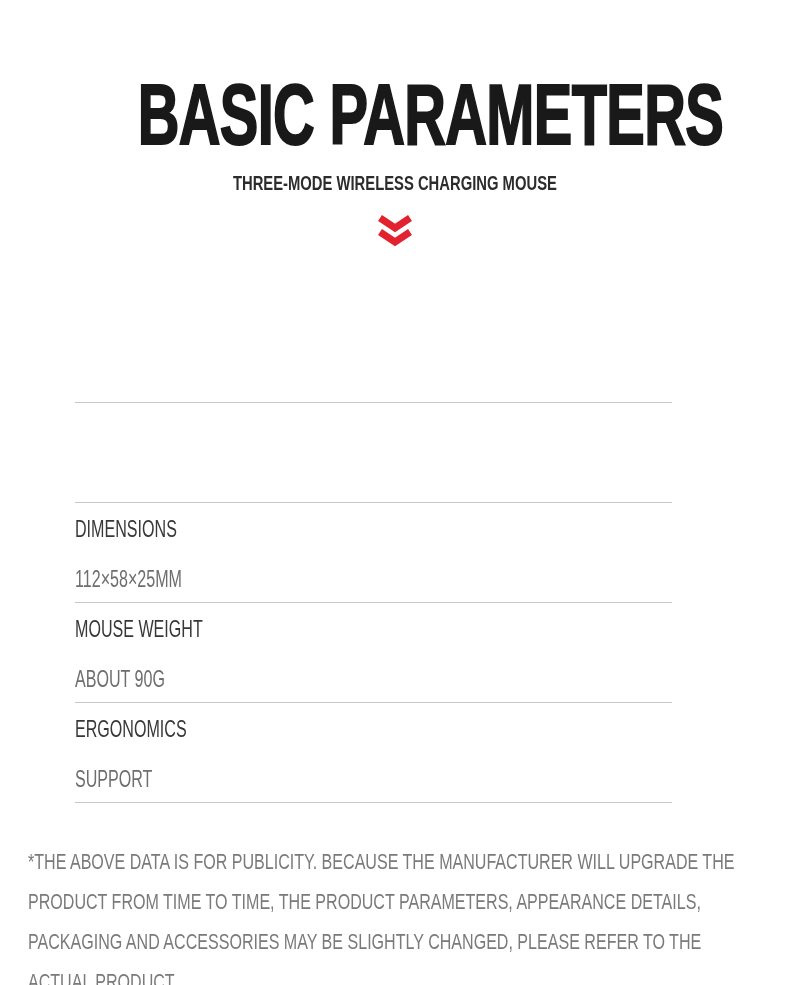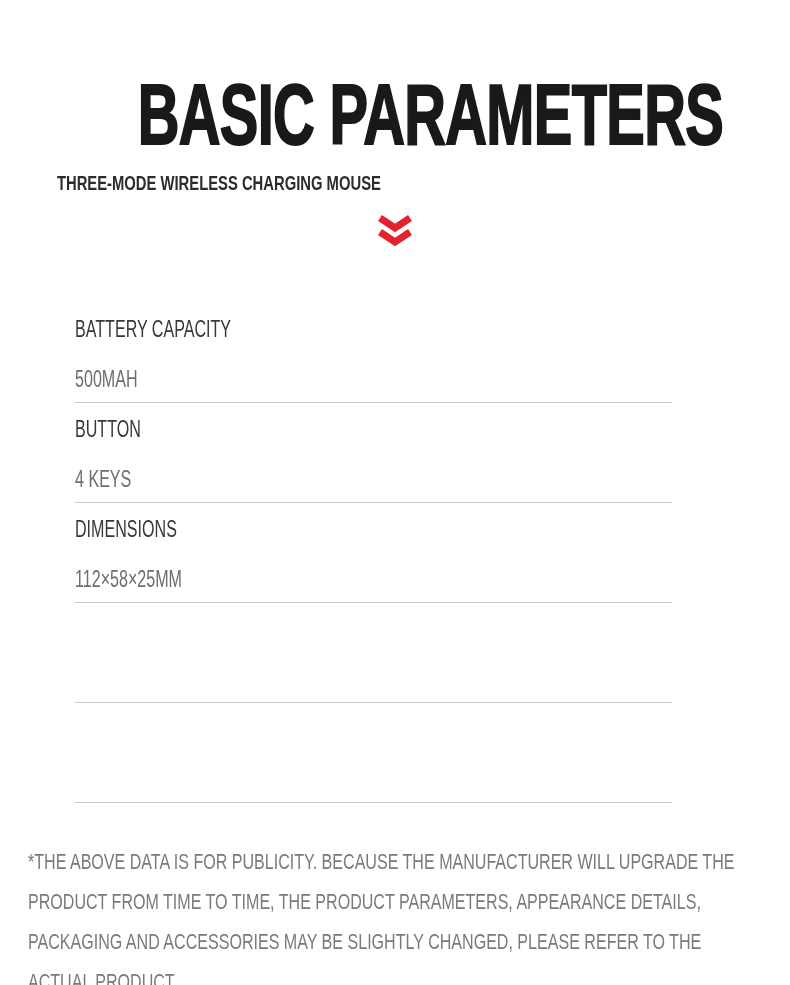--- a/index.html
+++ b/index.html
@@ -26,20 +26,21 @@
     letter-spacing: -1px;
     color: #191919;
     -webkit-text-stroke: 2px #191919;
     white-space: nowrap;
     transform: scaleX(0.68);
   }
   .subtitle-wrap {
     position: absolute;
     top: 172px; left: 0;
     width: 790px;
+    text-align: center;
   }
   .subtitle {
     display: inline-block;
     font-size: 20px;
     line-height: 1.1;
     font-weight: 700;
     color: #2c2c2c;
     white-space: nowrap;
     transform: scaleX(0.74);
   }
@@ -107,43 +108,43 @@
       <svg width="40" height="34" viewBox="0 0 40 34" fill="none">
         <path d="M5 4 L20 14 L35 4" stroke="#E2232F" stroke-width="7" stroke-linecap="butt" stroke-linejoin="miter"></path>
         <path d="M5 18 L20 28 L35 18" stroke="#E2232F" stroke-width="7" stroke-linecap="butt" stroke-linejoin="miter"></path>
       </svg>
     </span>
   </div>
 
   <div class="spec-table">
 
     <div class="spec-row">
-      <div class="spec-cell">
-        <span class="spec-label">BATTERY CAPACITY</span>
-        <span class="spec-value">500MAH</span>
-      </div>
     </div>
 
     <div class="spec-row">
-      <div class="spec-cell">
-        <span class="spec-label">BUTTON</span>
-        <span class="spec-value">4 KEYS</span>
-      </div>
     </div>
 
     <div class="spec-row">
       <div class="spec-cell">
         <span class="spec-label">DIMENSIONS</span>
         <span class="spec-value">112×58×25MM</span>
       </div>
     </div>
 
     <div class="spec-row">
+      <div class="spec-cell">
+        <span class="spec-label">MOUSE WEIGHT</span>
+        <span class="spec-value">ABOUT 90G</span>
+      </div>
     </div>
 
     <div class="spec-row">
+      <div class="spec-cell">
+        <span class="spec-label">ERGONOMICS</span>
+        <span class="spec-value">SUPPORT</span>
+      </div>
     </div>
 
   </div>
 
   <p class="disclaimer">*THE ABOVE DATA IS FOR PUBLICITY. BECAUSE THE MANUFACTURER WILL UPGRADE THE PRODUCT FROM TIME TO TIME, THE PRODUCT PARAMETERS, APPEARANCE DETAILS, PACKAGING AND ACCESSORIES MAY BE SLIGHTLY CHANGED, PLEASE REFER TO THE ACTUAL PRODUCT</p>
 
 </div>
 
 </body></html>

